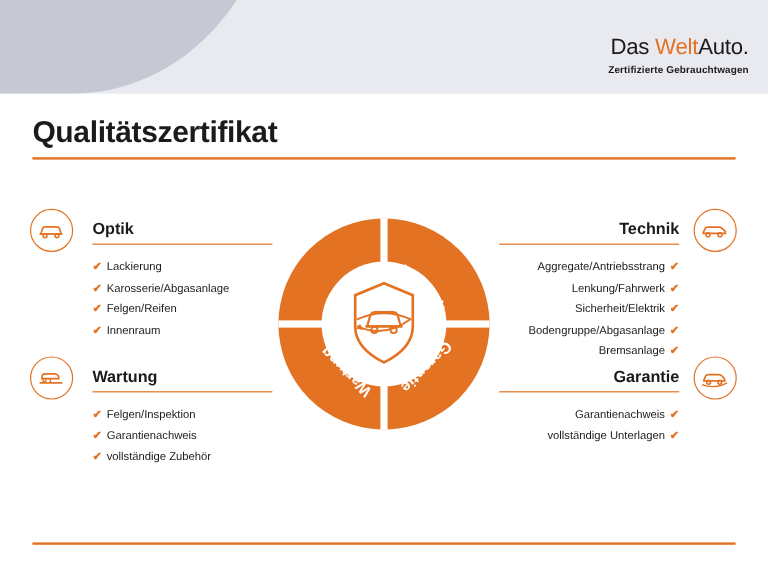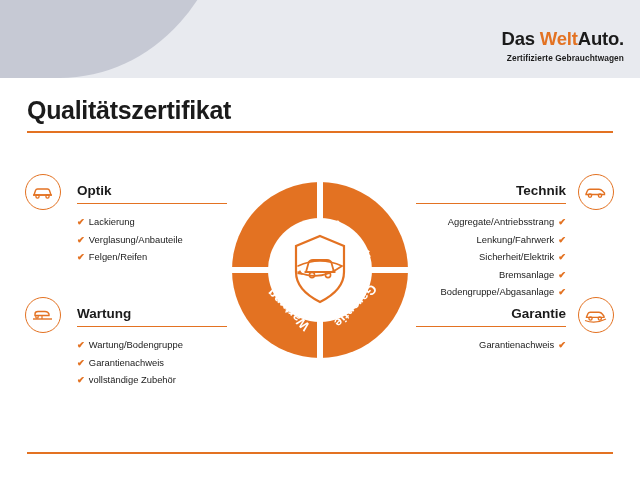--- a/index.html
+++ b/index.html
@@ -41,21 +41,21 @@
   }
   .brand {
     position: absolute;
     right: 16px;
     top: 30px;
     text-align: right;
     line-height: 1;
   }
   .brand-line1 {
     font-size: 18.5px;
-    font-weight: bold;
+    font-weight: normal;
     color: #1b1b1b;
     letter-spacing: -0.2px;
   }
   .brand-line1 .accent {
     color: #e37222;
   }
   .brand-line2 {
     margin-top: 5px;
     font-size: 8.3px;
     font-weight: bold;
@@ -256,52 +256,54 @@
       <circle cx="20.8" cy="20.6" r="1.6" fill="none" stroke="#e37222" stroke-width="1.3"></circle>
       <path d="M6 22.5 Q16 26.5 27 21" fill="none" stroke="#e37222" stroke-width="1.2"></path>
     </svg>
   </div>
 
   <div class="sec left-col" id="sec-optik">
     <div class="sec-title">Optik</div>
     <div class="sec-rule"></div>
     <div class="items">
       <div class="row"><span class="check">✔</span><span>Lackierung</span></div>
-      <div class="row"><span class="check">✔</span><span>Verglasung/Anbauteile</span></div>
+      <div class="row"><span class="check">✔</span><span>Karosserie/Abgasanlage</span></div>
       <div class="row"><span class="check">✔</span><span>Felgen/Reifen</span></div>
+      <div class="row"><span class="check">✔</span><span>Innenraum</span></div>
     </div>
   </div>
 
   <div class="sec left-col" id="sec-wartung">
     <div class="sec-title">Wartung</div>
     <div class="sec-rule"></div>
     <div class="items">
-      <div class="row"><span class="check">✔</span><span>Wartung/Bodengruppe</span></div>
+      <div class="row"><span class="check">✔</span><span>Felgen/Inspektion</span></div>
       <div class="row"><span class="check">✔</span><span>Garantienachweis</span></div>
       <div class="row"><span class="check">✔</span><span>vollständige Zubehör</span></div>
     </div>
   </div>
 
   <div class="sec right-col" id="sec-technik">
     <div class="sec-title">Technik</div>
     <div class="sec-rule"></div>
     <div class="items">
       <div class="row"><span>Aggregate/Antriebsstrang</span><span class="check">✔</span></div>
       <div class="row"><span>Lenkung/Fahrwerk</span><span class="check">✔</span></div>
       <div class="row"><span>Sicherheit/Elektrik</span><span class="check">✔</span></div>
+      <div class="row"><span>Bodengruppe/Abgasanlage</span><span class="check">✔</span></div>
       <div class="row"><span>Bremsanlage</span><span class="check">✔</span></div>
-      <div class="row"><span>Bodengruppe/Abgasanlage</span><span class="check">✔</span></div>
     </div>
   </div>
 
   <div class="sec right-col" id="sec-garantie">
     <div class="sec-title">Garantie</div>
     <div class="sec-rule"></div>
     <div class="items">
       <div class="row"><span>Garantienachweis</span><span class="check">✔</span></div>
+      <div class="row"><span>vollständige Unterlagen</span><span class="check">✔</span></div>
     </div>
   </div>
 
   <div class="donut-wrap">
     <div class="quad q-tl"></div>
     <div class="quad q-tr"></div>
     <div class="quad q-br"></div>
     <div class="quad q-bl"></div>
     <div class="gap-v"></div>
     <div class="gap-h"></div>

